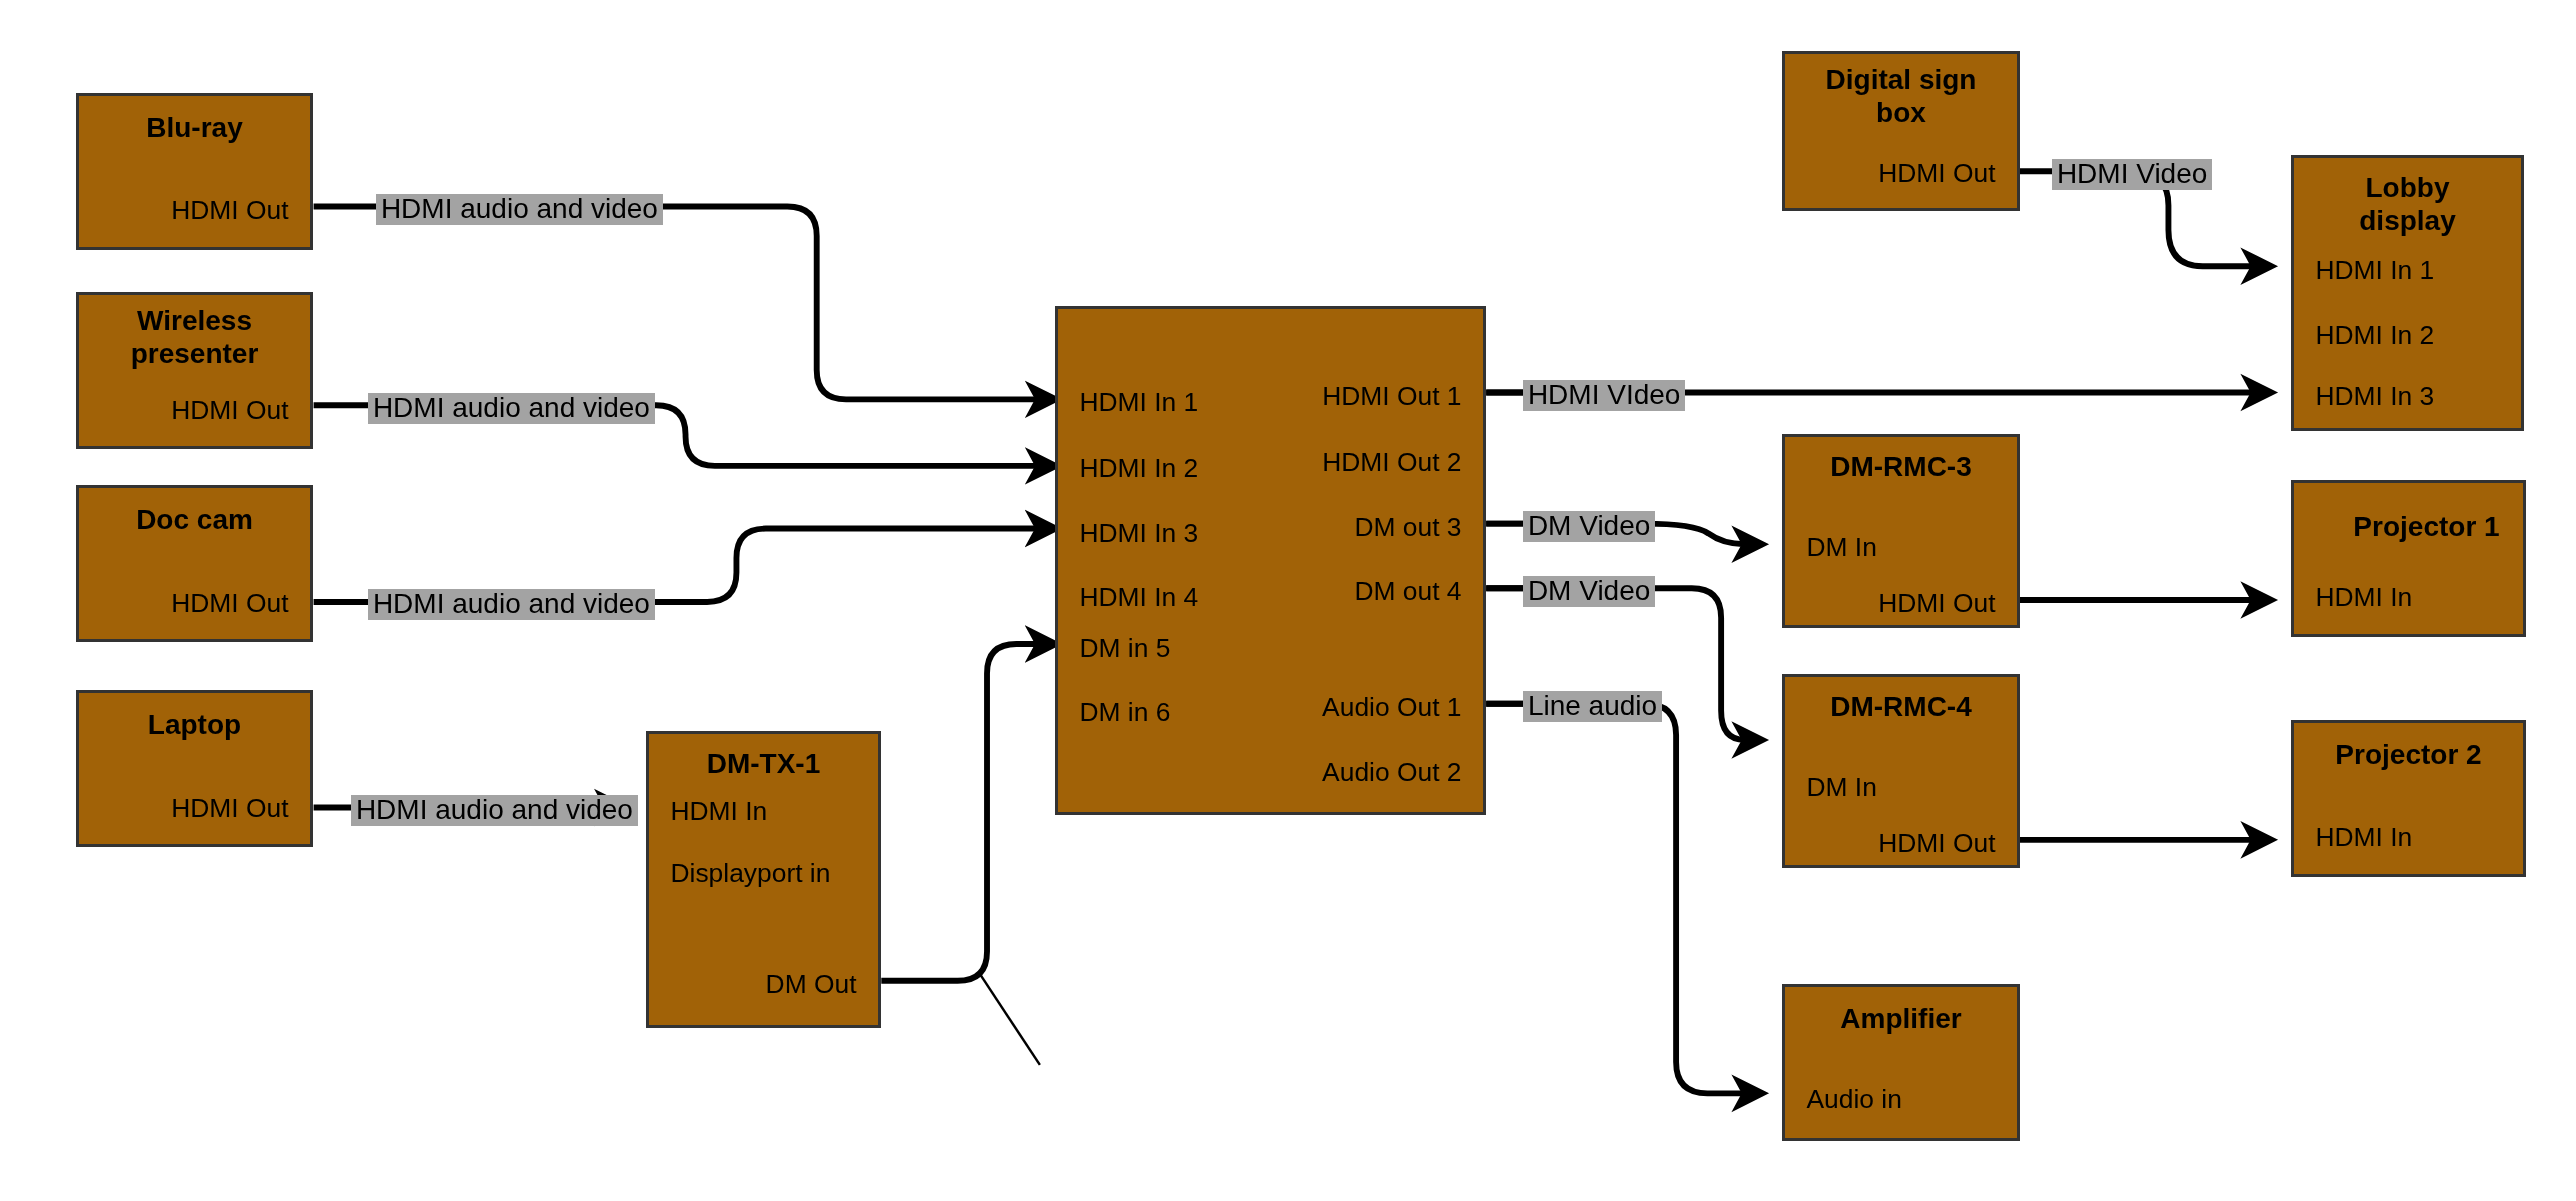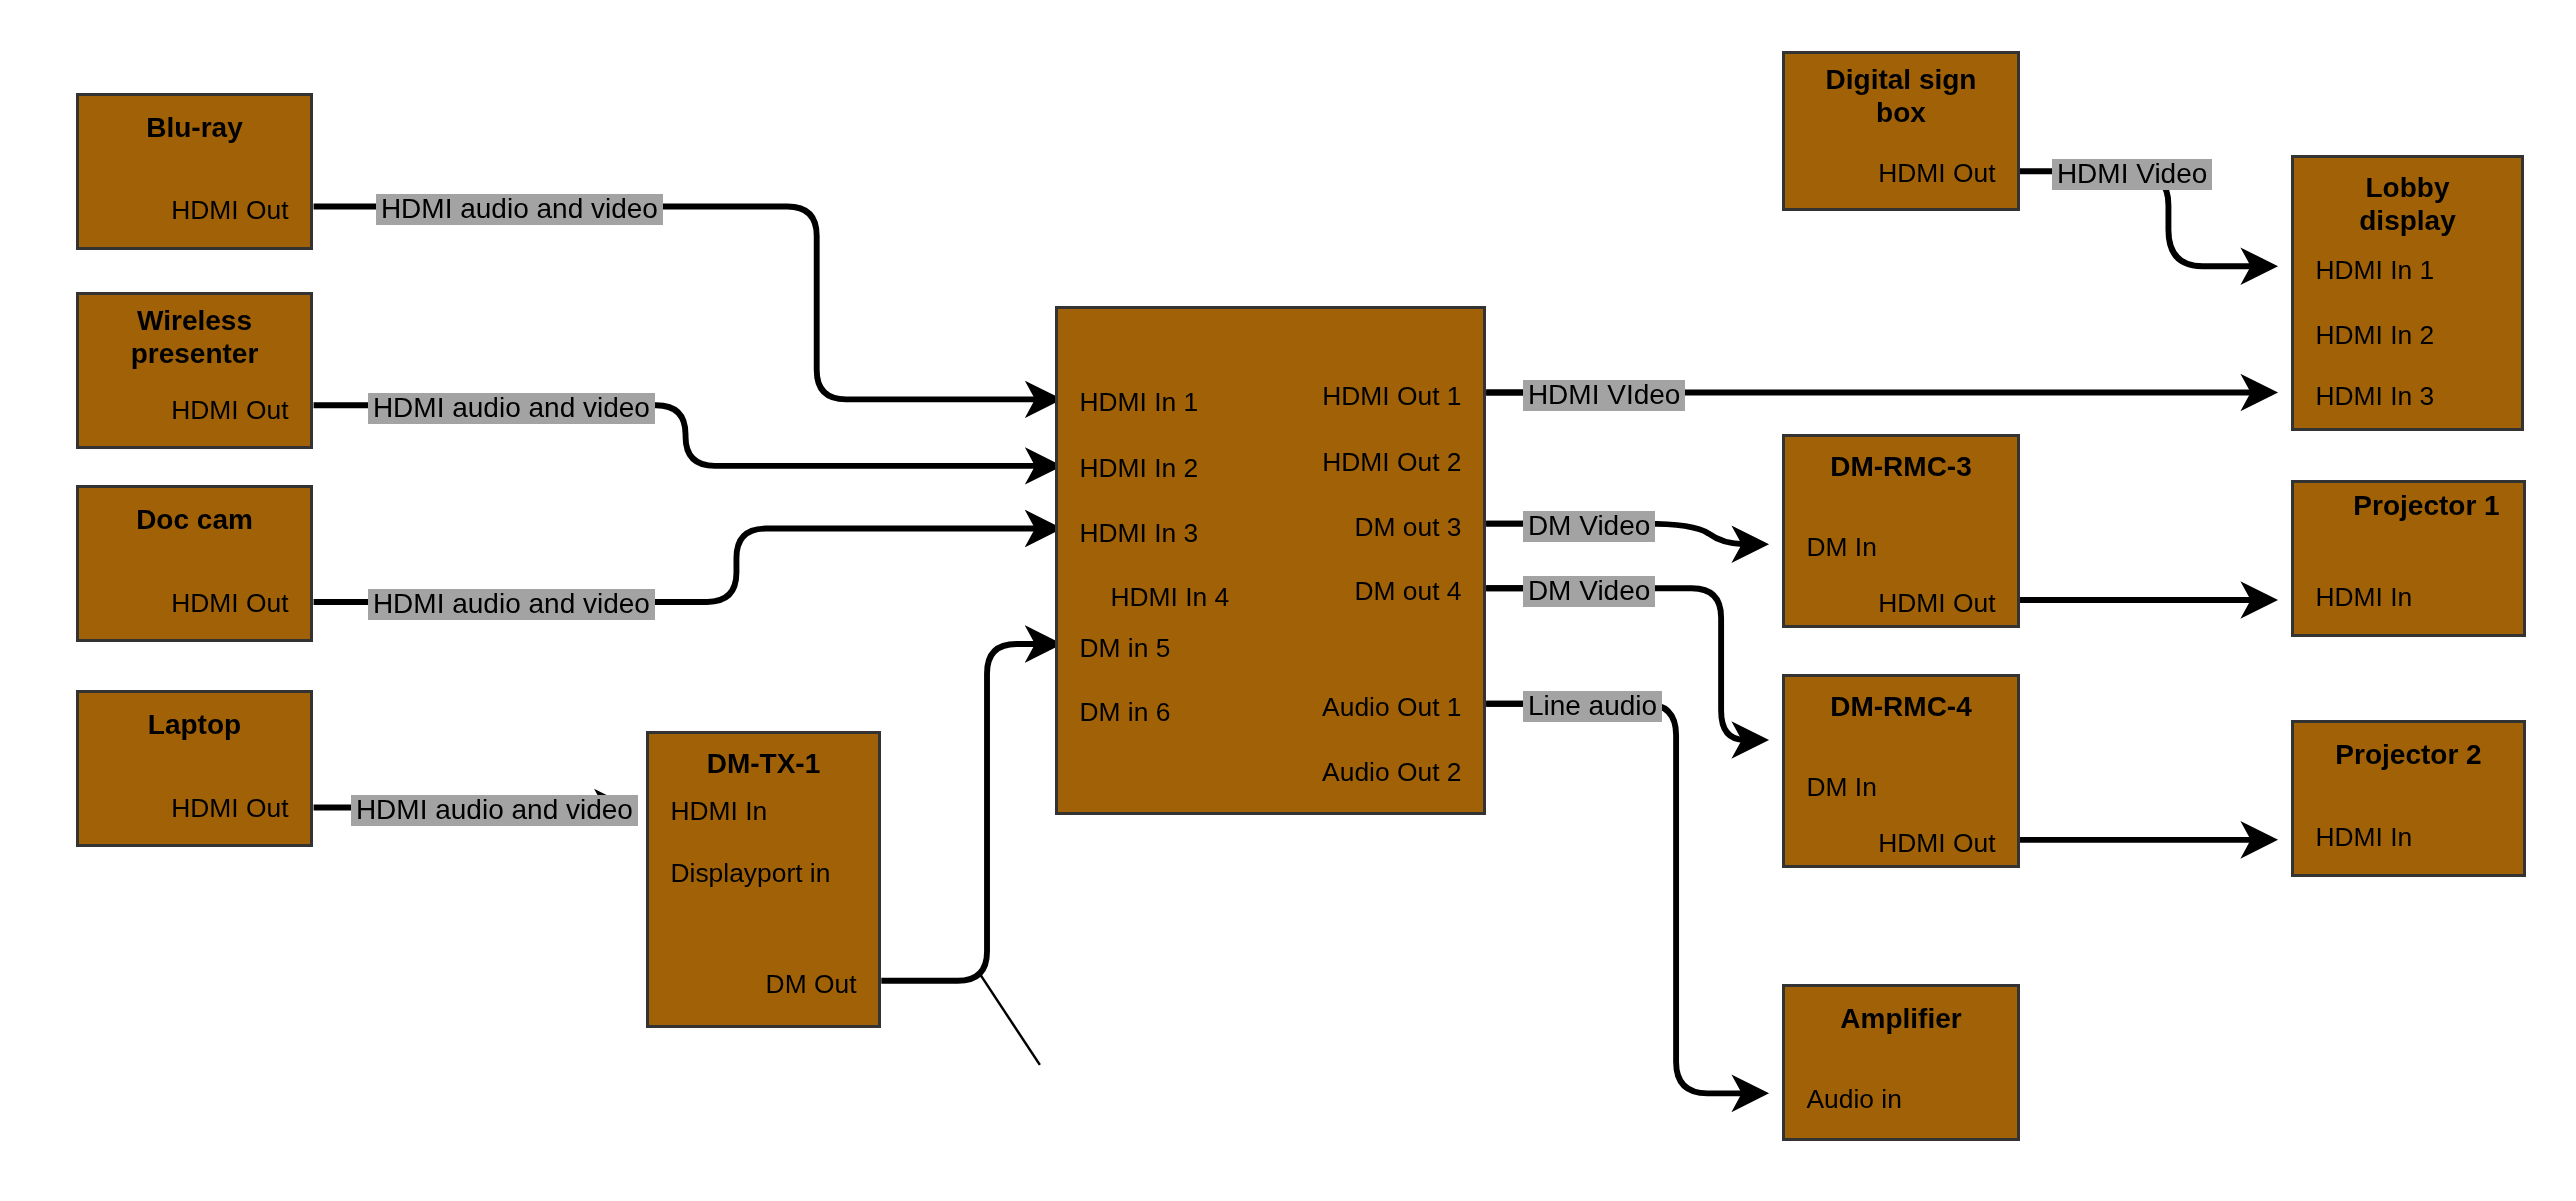--- a/index.html
+++ b/index.html
@@ -152,21 +152,21 @@
     <div class="port right" style="top:236px;">DM Out</div>
   </div>
 
   <div class="box" style="left:1055px; top:306px; width:431px; height:186px; height:186px;">
   </div>
   <div class="box" style="left:1055px; top:306px; width:431px; height:509px;">
 
     <div class="port left" style="top:79px;">HDMI In 1</div>
     <div class="port left" style="top:145px;">HDMI In 2</div>
     <div class="port left" style="top:210px;">HDMI In 3</div>
-    <div class="port left" style="top:274px;margin-left:31px;">HDMI In 4</div>
+    <div class="port left" style="top:274px;">HDMI In 4</div>
     <div class="port left" style="top:325px;">DM in 5</div>
     <div class="port left" style="top:389px;">DM in 6</div>
 
     <div class="port right" style="top:73px;">HDMI Out 1</div>
     <div class="port right" style="top:139px;">HDMI Out 2</div>
     <div class="port right" style="top:204px;">DM out 3</div>
     <div class="port right" style="top:268px;">DM out 4</div>
     <div class="port right" style="top:384px;">Audio Out 1</div>
     <div class="port right" style="top:449px;">Audio Out 2</div>
   </div>
@@ -191,21 +191,21 @@
     <div class="port right" style="top:152px;">HDMI Out</div>
   </div>
 
   <div class="box" style="left:1782px; top:674px; width:238px; height:194px;padding-left:38px;">
     <div class="box-title" style="top:13.7px;">DM-RMC-4</div>
     <div class="port left" style="top:96px;">DM In</div>
     <div class="port right" style="top:152px;">HDMI Out</div>
   </div>
 
   <div class="box" style="left:2291px; top:480px; width:235px; height:157px;">
-    <div class="box-title" style="top:7px;padding-left:36px;">Projector 1</div>
+    <div class="box-title" style="top:28px;padding-left:36px;">Projector 1</div>
     <div class="port left" style="top:100px;">HDMI In</div>
   </div>
 
   <div class="box" style="left:2291px; top:720px; width:235px; height:157px;">
     <div class="box-title" style="top:15.7px;">Projector 2</div>
     <div class="port left" style="top:100px;">HDMI In</div>
   </div>
 
   <div class="box" style="left:1782px; top:984px; width:238px; height:157px;">
     <div class="box-title" style="top:15.7px;">Amplifier</div>

